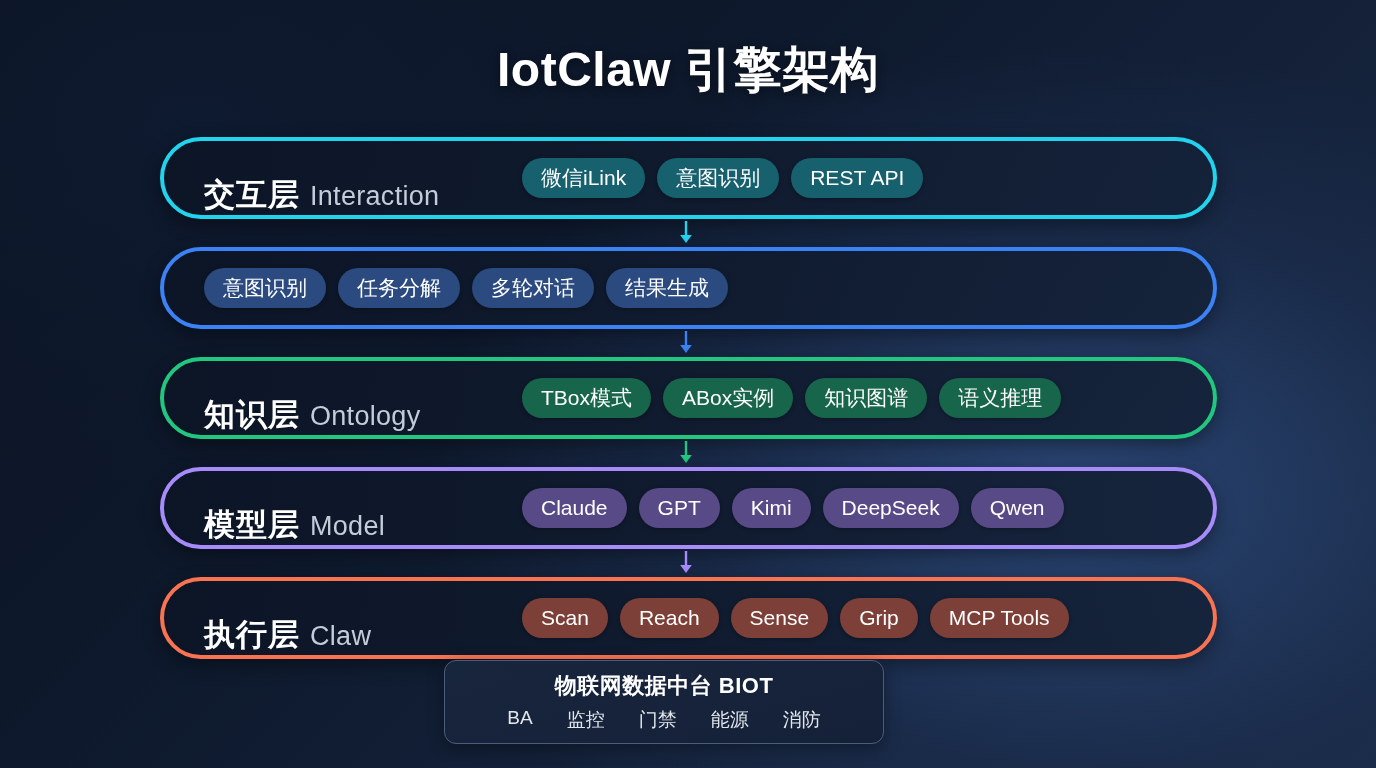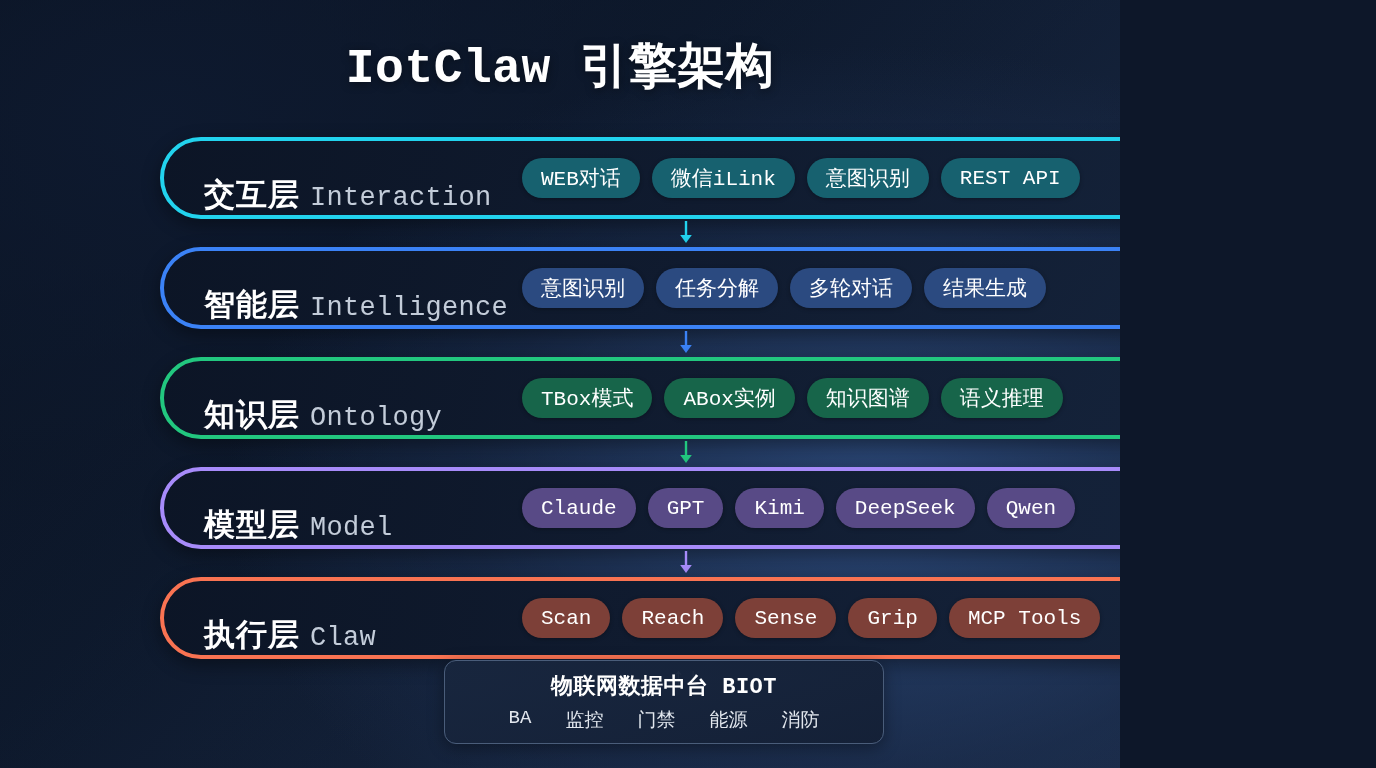--- a/index.html
+++ b/index.html
@@ -13,28 +13,27 @@
   body {
     font-family: "Liberation Sans", "DejaVu Sans", sans-serif;
     background: #0d1729;
     color: #ffffff;
     position: relative;
   }
 
   #stage {
     position: absolute;
     inset: 0;
-    width: 1120px;
+    width: 1376px;
     height: 768px;
     background:
       radial-gradient(ellipse 900px 620px at 78% 64%, rgba(46,76,126,0.85) 0%, rgba(30,50,86,0.45) 45%, rgba(13,23,41,0) 72%),
       radial-gradient(ellipse 760px 520px at 14% 16%, rgba(14,26,48,0.9) 0%, rgba(11,20,36,0.2) 70%),
       linear-gradient(135deg, #0b1322 0%, #0e1a2e 38%, #16253f 66%, #1d2f4d 100%);
     overflow: hidden;
-    font-family: Liberation Mono, monospace;
   }
 
   
   .title {
     text-align: center;
     font-size: 48px;
     font-weight: bold;
     letter-spacing: 0.5px;
     color: #ffffff;
     padding-top: 42px;
@@ -180,39 +179,34 @@
   <div class="title">IotClaw 引擎架构</div>
 
   <div class="stack" id="stack">
       <div class="layer-wrap">
         <div class="layer" style="--edge: #22d3ee;">
           <div class="layer-title">
             <span class="layer-cn">交互层</span>
             <span class="layer-en">Interaction</span>
           </div>
           <div class="pills">
-            <div class="pill" style="--pillbg: #17616f;">WEB对话</div>
             <div class="pill" style="--pillbg: #17616f;">微信iLink</div>
             <div class="pill" style="--pillbg: #17616f;">意图识别</div>
             <div class="pill" style="--pillbg: #17616f;">REST API</div>
           </div>
         </div>
       </div>
       <div class="connector">
         <svg width="18" height="26" viewBox="0 0 18 26">
           <path d="M9 1 L9 16" stroke="#22d3ee" stroke-width="2.4" fill="none"></path>
           <path d="M3.2 15 L9 23 L14.8 15 Z" fill="#22d3ee"></path>
         </svg>
       </div>
       <div class="layer-wrap">
         <div class="layer" style="--edge: #3b82f6;">
-          <div class="layer-title">
-            <span class="layer-cn">智能层</span>
-            <span class="layer-en">Intelligence</span>
-          </div>
           <div class="pills">
             <div class="pill" style="--pillbg: #2b4a80;">意图识别</div>
             <div class="pill" style="--pillbg: #2b4a80;">任务分解</div>
             <div class="pill" style="--pillbg: #2b4a80;">多轮对话</div>
             <div class="pill" style="--pillbg: #2b4a80;">结果生成</div>
           </div>
         </div>
       </div>
       <div class="connector">
         <svg width="18" height="26" viewBox="0 0 18 26">

